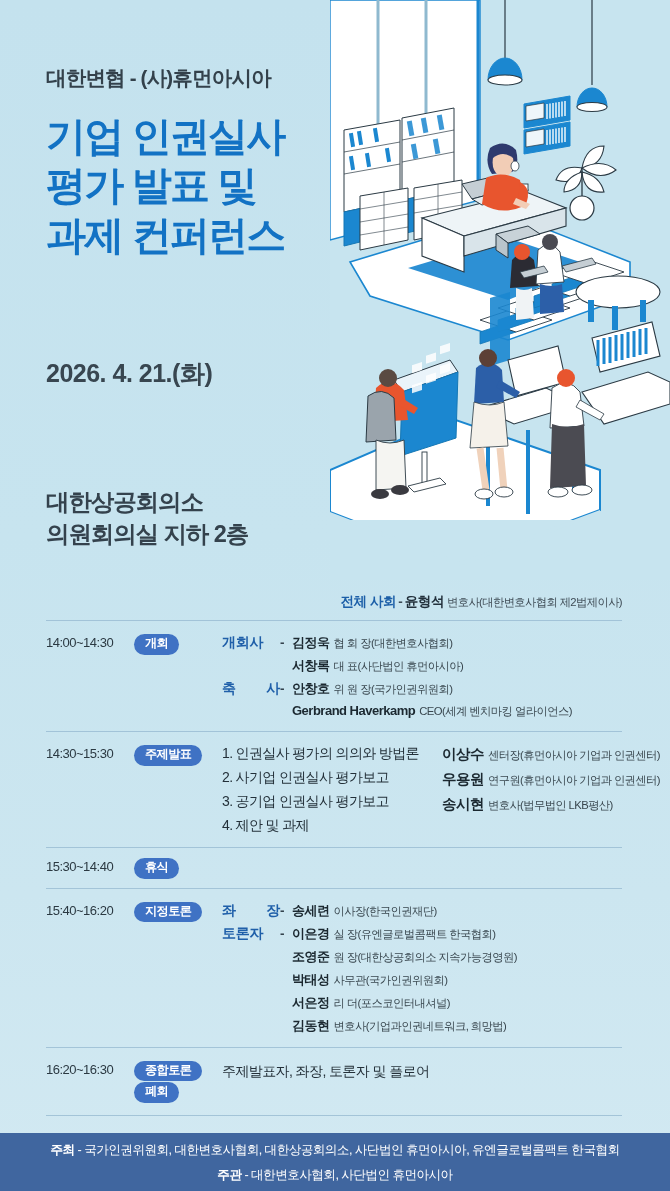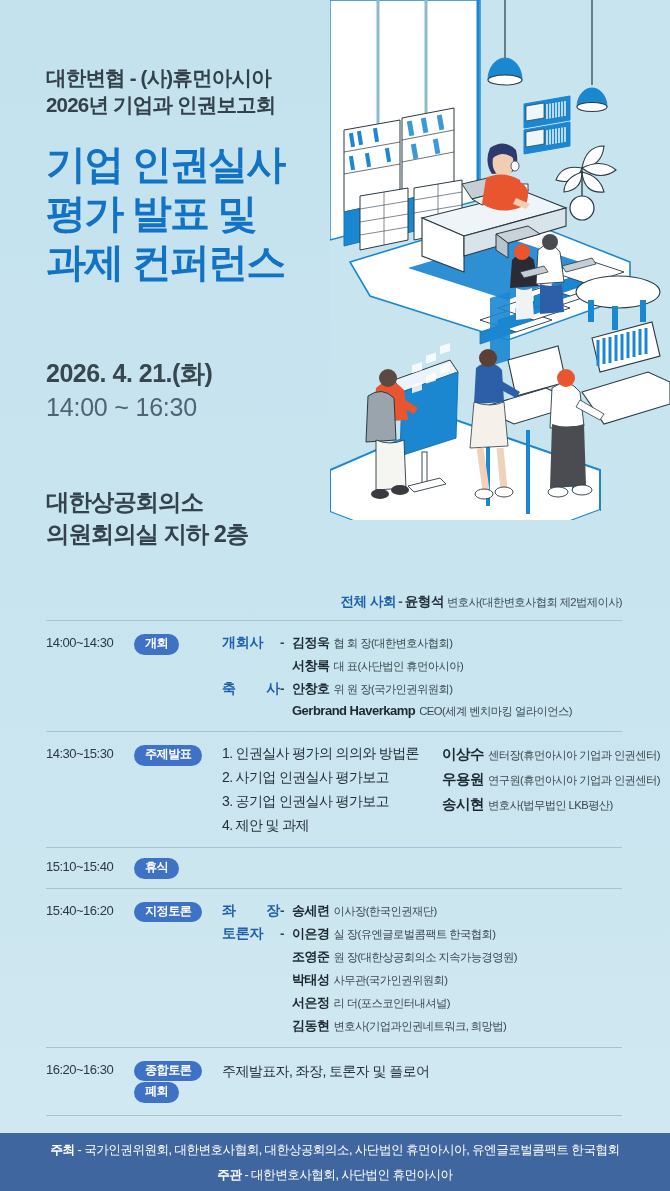--- a/index.html
+++ b/index.html
@@ -359,31 +359,29 @@
           </g>
 
           <rect x="0" y="520" width="340" height="60" fill="#c7e4ef"></rect>
           <polygon points="0,512 130,562 270,510 270,514 130,566 0,516" fill="#c7e4ef"></polygon>
         </g>
       </svg>
     </div>
 
     <div class="hero-text">
       <div class="eyebrow">대한변협 - (사)휴먼아시아</div>
-      <div class="eyebrow">2026년 기업과 인권보고회</div>
       <div class="maintitle">
         <div>기업 인권실사</div>
         <div>평가 발표 및</div>
         <div>과제 컨퍼런스</div>
       </div>
     </div>
 
     <div class="datebox">
       <div class="date-line">2026. 4. 21.(화)</div>
-      <div class="time-line">14:00 ~ 16:30</div>
     </div>
 
     <div class="venue">
       <div class="venue-line">대한상공회의소</div>
       <div class="venue-line">의원회의실 지하 2층</div>
     </div>
   </div>
 
   <div class="program">
     <div class="moderator">
@@ -451,21 +449,21 @@
             <div class="spk">
               <span class="spk-name">송시현</span><span class="spk-role">변호사(법무법인 LKB평산)</span>
             </div>
           </div>
         </div>
       </div>
 
       <div class="rowsep"></div>
 
       <div class="prow compact">
-        <div class="col-time">15:10~15:40</div>
+        <div class="col-time">15:30~14:40</div>
         <div class="col-badge">
           <span class="badge">휴식</span>
         </div>
         <div class="col-body"></div>
       </div>
 
       <div class="rowsep"></div>
 
       <div class="prow">
         <div class="col-time">15:40~16:20</div>

